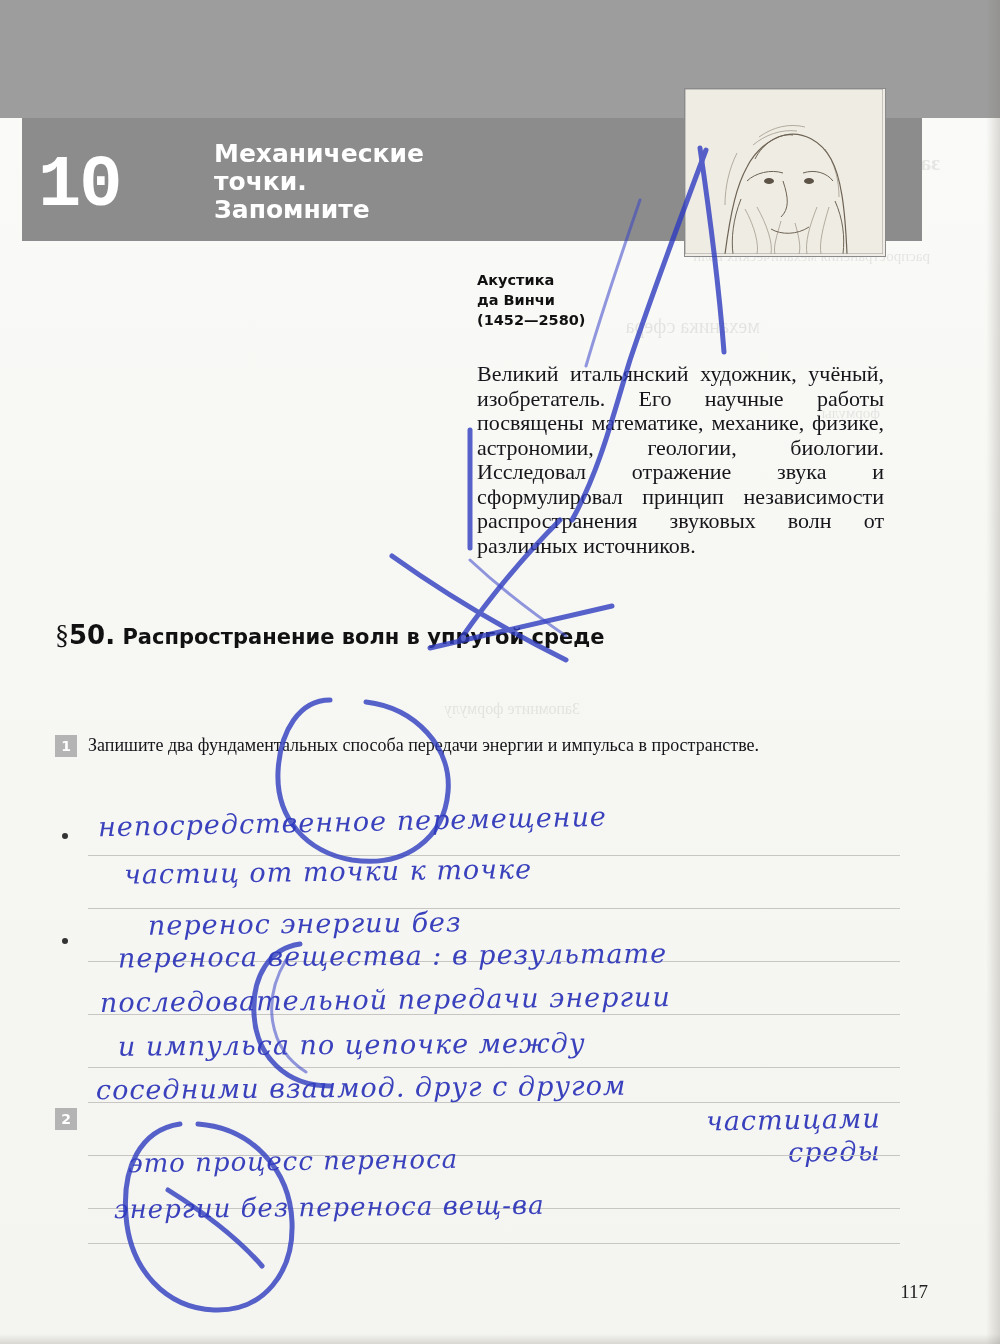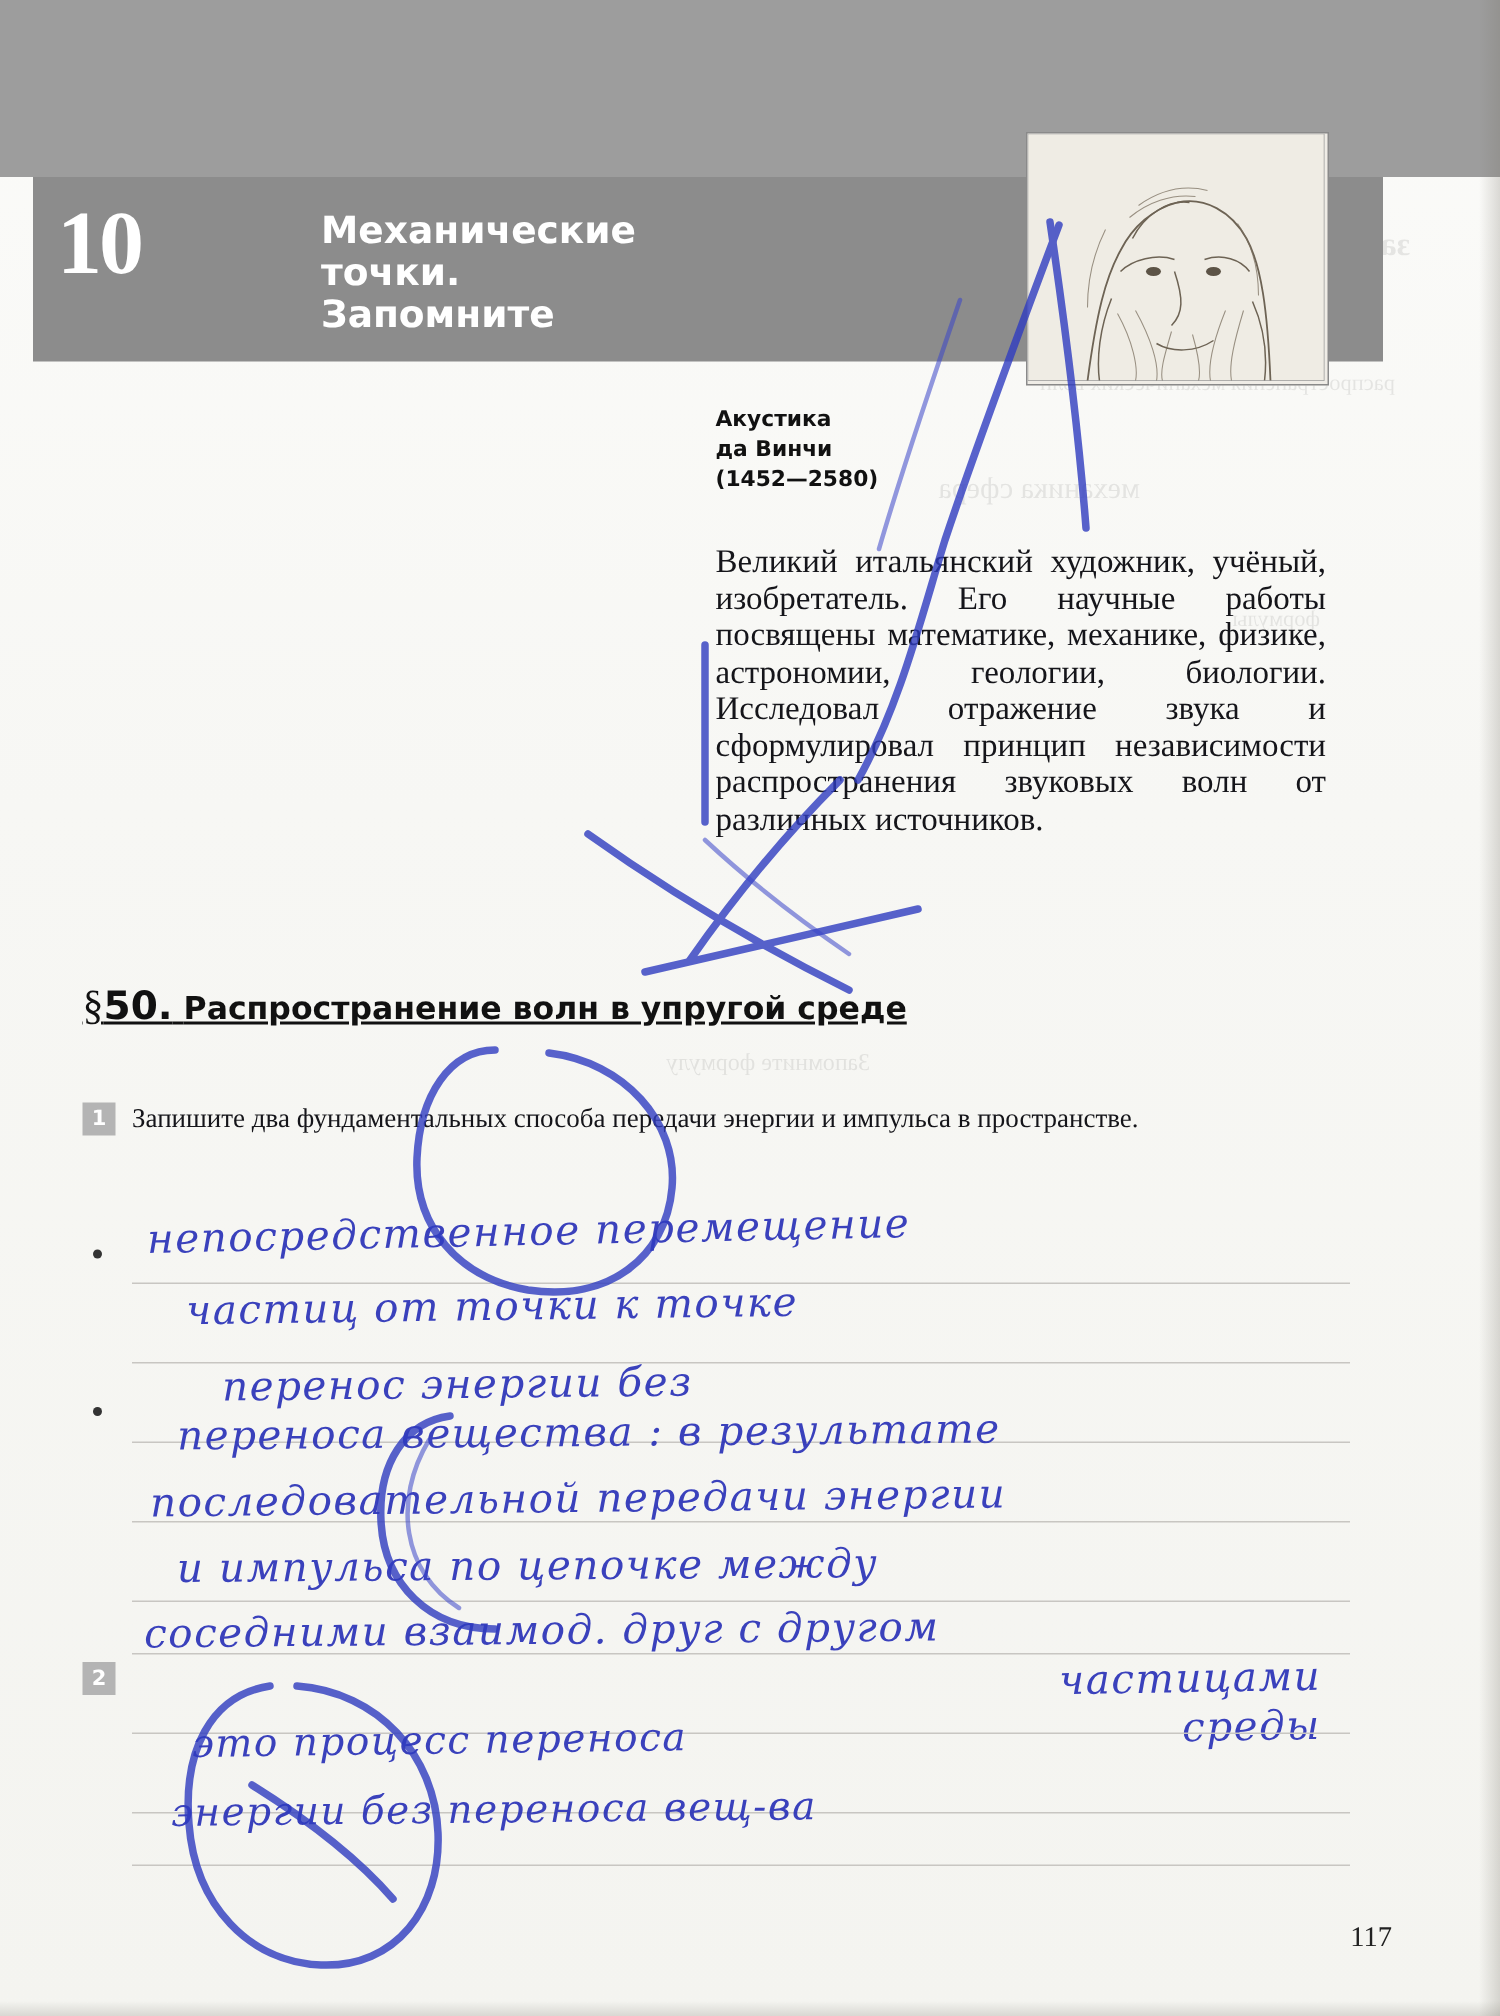--- a/index.html
+++ b/index.html
@@ -30,23 +30,23 @@
   
   .topband{
     position:absolute;left:0;top:0;width:1000px;height:118px;
     background:#9d9d9d;
   }
   .chapterband{
     position:absolute;left:22px;top:118px;width:900px;height:123px;
     background:#8c8c8c;
   }
   .chapnum{
-    position:absolute;left:38px;top:116px;
-    font-family:Liberation Serif, serif;
-    font-weight:bold;font-size:60px;line-height:92px;
+    position:absolute;left:38px;top:140px;
+    font-family:Liberation Mono, monospace;
+    font-weight:bold;font-size:72px;line-height:92px;
     color:#ffffff;letter-spacing:-2px;
   }
   .chaptitle{
     position:absolute;left:202px;top:140px;
     font-family:"DejaVu Sans", sans-serif;
     font-weight:bold;font-size:25px;line-height:28px;
     color:#ffffff;
     margin-left:12px;
   }
   
@@ -65,23 +65,23 @@
   }
   .biotext{
     position:absolute;left:477px;top:362px;width:407px;
     font-size:22px;line-height:24.5px;
     text-align:justify;
     color:#15151a;
   }
 
   
   .sect{
-    position:absolute;left:55px;top:655px;
+    position:absolute;left:55px;top:619px;
     font-family:"DejaVu Sans", sans-serif;
-    font-size:23px;color:#111;text-decoration:underline;
+    font-size:23px;color:#111;
   }
   .sect .para{
     font-family:"Liberation Serif", serif;
     font-size:28px;font-weight:normal;
   }
   .sect .num{font-weight:bold;font-size:26px;}
   .sect .ttl{font-weight:bold;font-size:21px;}
 
   
   .qbox{

